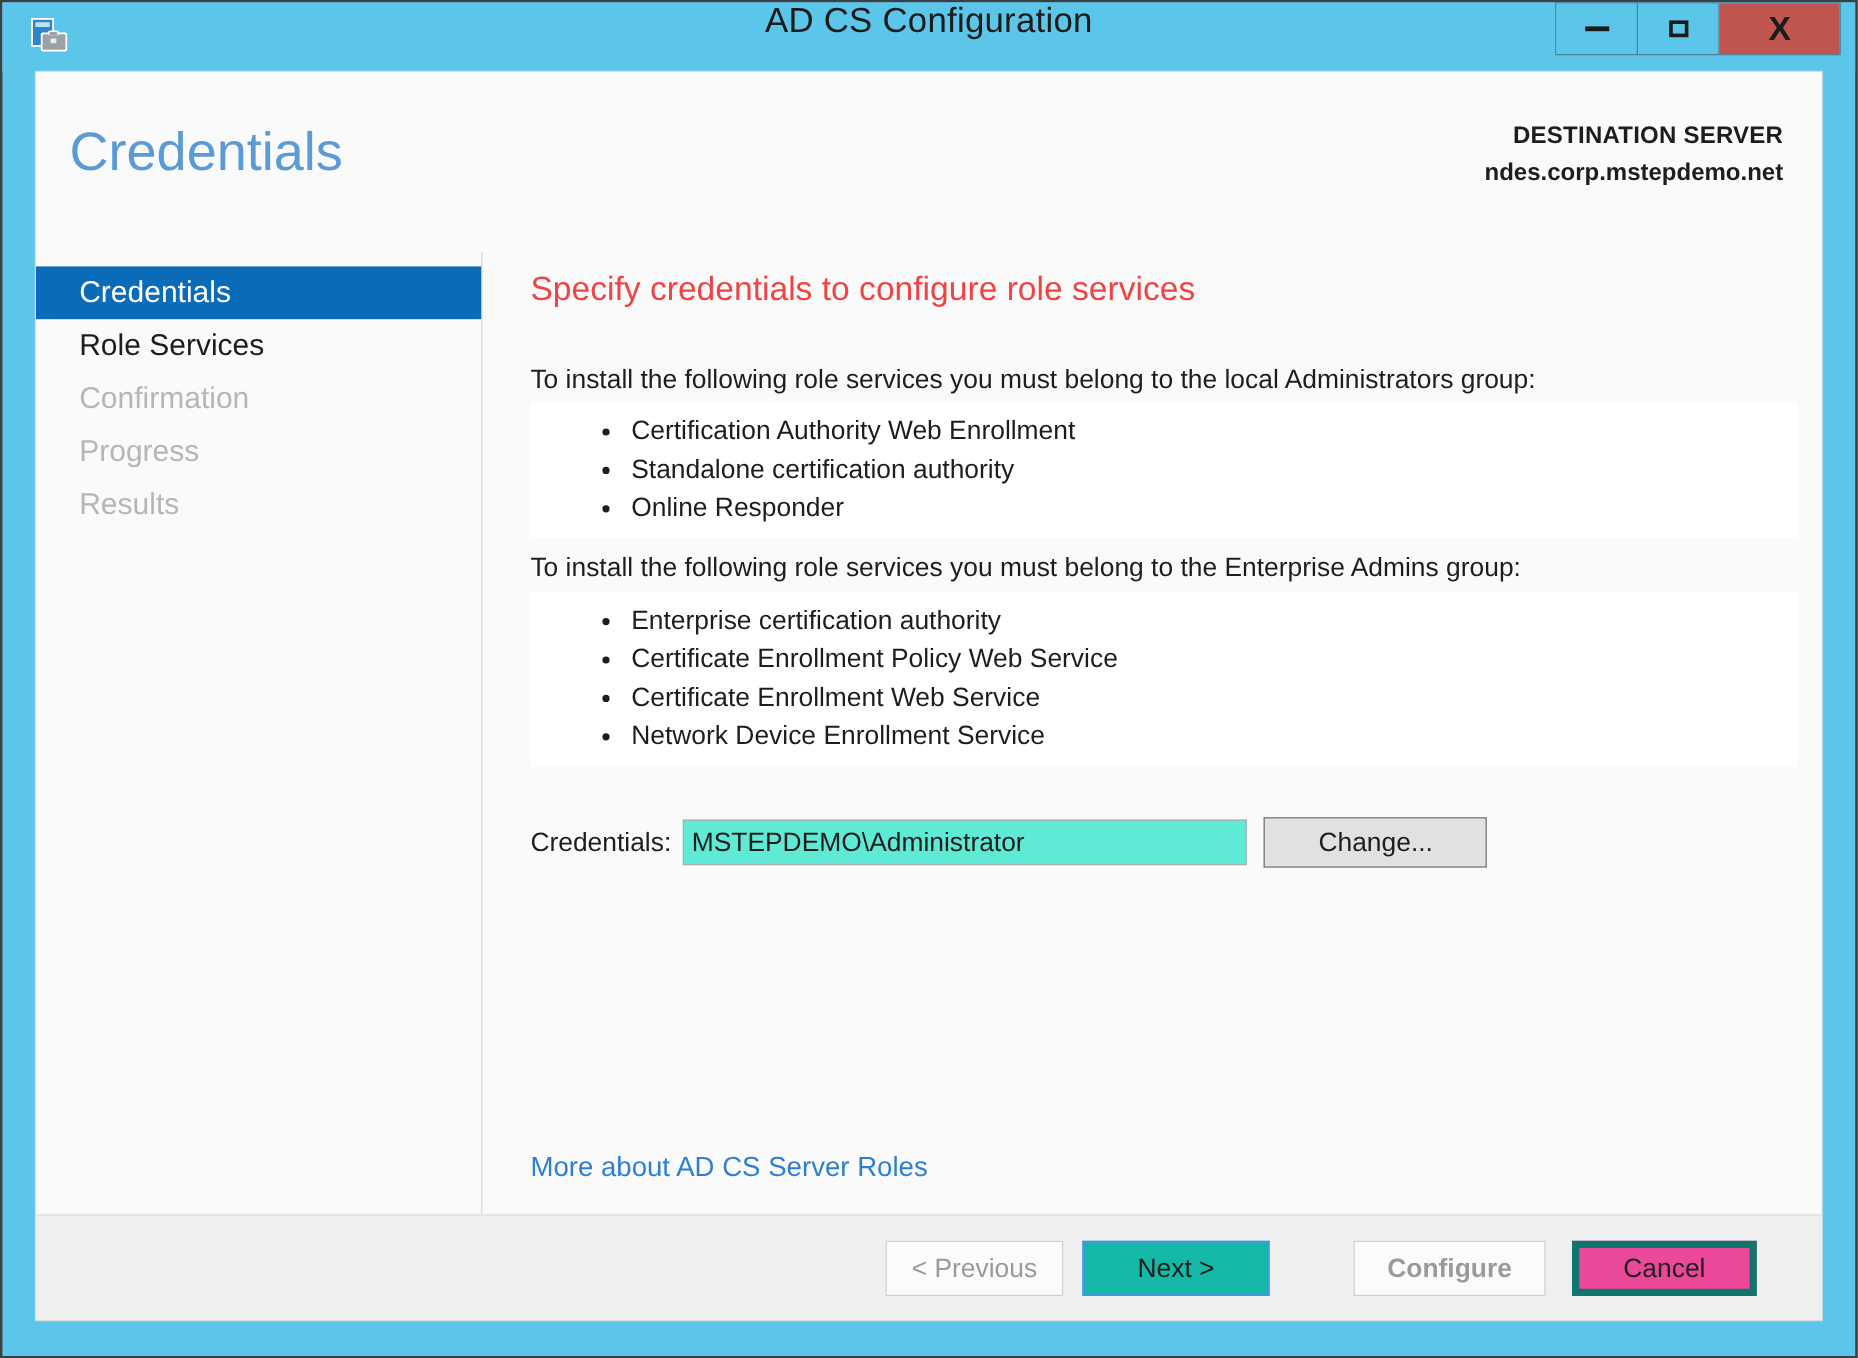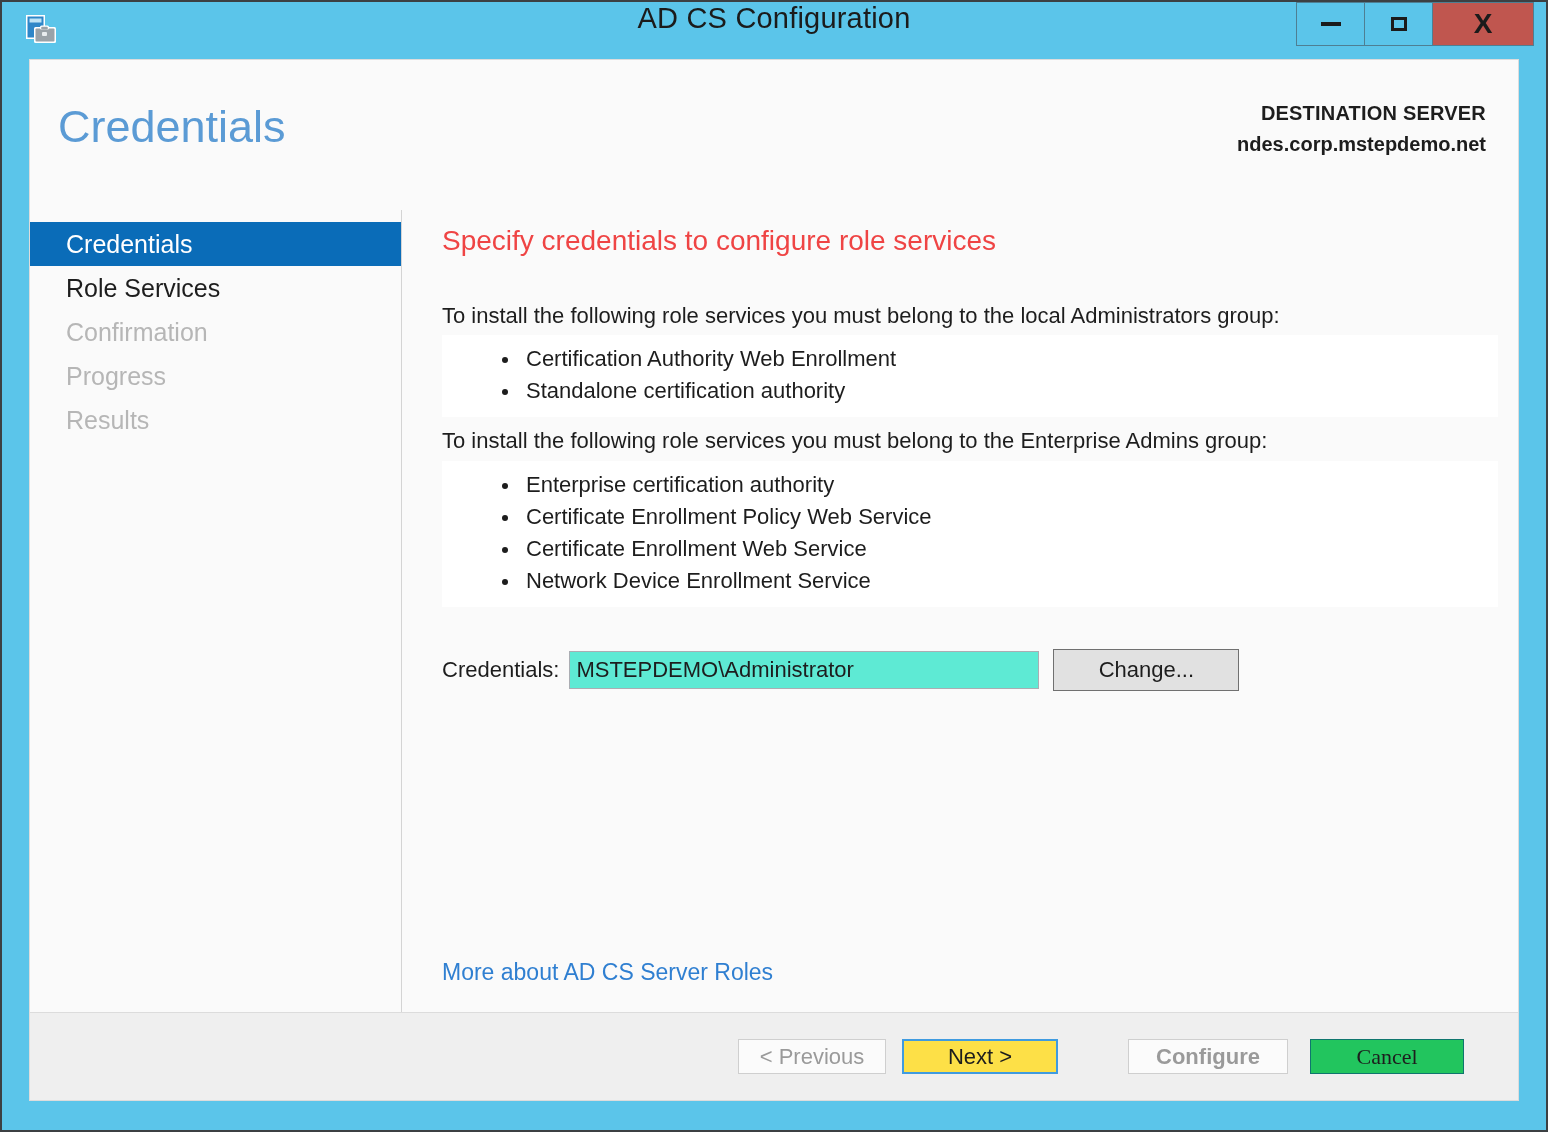--- a/index.html
+++ b/index.html
@@ -265,38 +265,38 @@
     height: 88px;
     background: #EFEFEF;
     border-top: 1px solid #DCDCDC;
     display: flex;
     align-items: center;
     justify-content: flex-end;
     padding-right: 54px;
     box-sizing: border-box;
   }
   .btn {
-    height: 35px;
+    height: 46px;
     font-size: 22px;
     font-family: "Liberation Sans", sans-serif;
     background: #FBFBFB;
     border: 1px solid #CFCFCF;
     color: #1d1d1d;
     box-sizing: border-box;
     cursor: default;
   }
   .btn-prev { width: 148px; color: #9a9a9a; margin-right: 16px; }
   .btn-next {
     width: 156px;
-    background: #fde047;
+    background: #14b8a6;
     border: 2px solid #3F9BE0;
     margin-right: 70px;
   }
   .btn-configure { width: 160px; color: #9a9a9a; margin-right: 22px; font-weight: bold; }
-  .btn-cancel { width: 154px; background: #22c55e; border: 1px solid #0f766e; font-family: Liberation Serif, serif; }
+  .btn-cancel { width: 154px; background: #ec4899; border: 6px solid #0f766e; }
 </style>
 </head>
 <body>
 
 <div class="window">
 
   <div class="titlebar">
     <svg class="title-icon" viewBox="0 0 40 40">
       <rect x="6" y="3" width="19" height="24" fill="#ffffff"></rect>
       <rect x="7.5" y="4.5" width="16" height="21" fill="#2E86C8"></rect>
@@ -355,20 +355,21 @@
 
       <section class="content">
 
         <h2 class="content-heading">Specify credentials to configure role services</h2>
 
         <p class="intro-line">To install the following role services you must belong to the local Administrators group:</p>
         <div class="svc-panel">
           <ul>
             <li>Certification Authority Web Enrollment</li>
             <li>Standalone certification authority</li>
+            <li>Online Responder</li>
           </ul>
         </div>
 
         <p class="intro-line">To install the following role services you must belong to the Enterprise Admins group:</p>
         <div class="svc-panel">
           <ul>
             <li>Enterprise certification authority</li>
             <li>Certificate Enrollment Policy Web Service</li>
             <li>Certificate Enrollment Web Service</li>
             <li>Network Device Enrollment Service</li>

